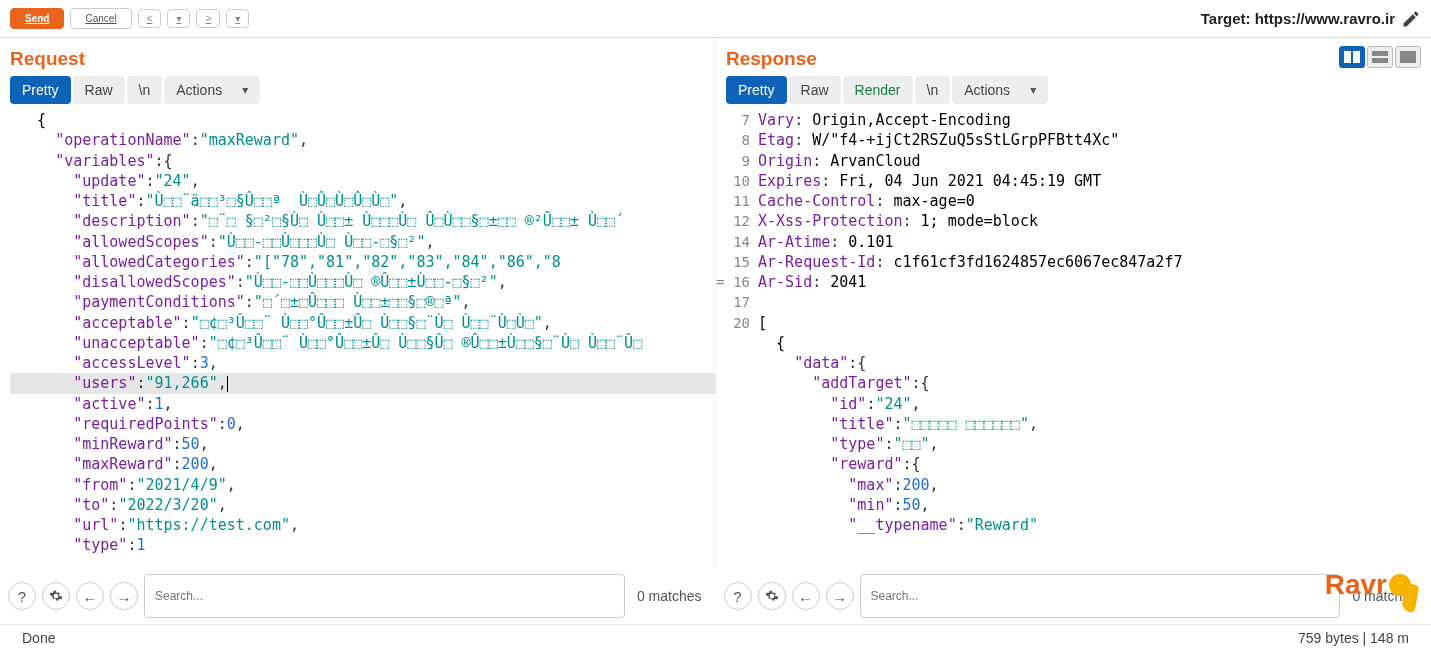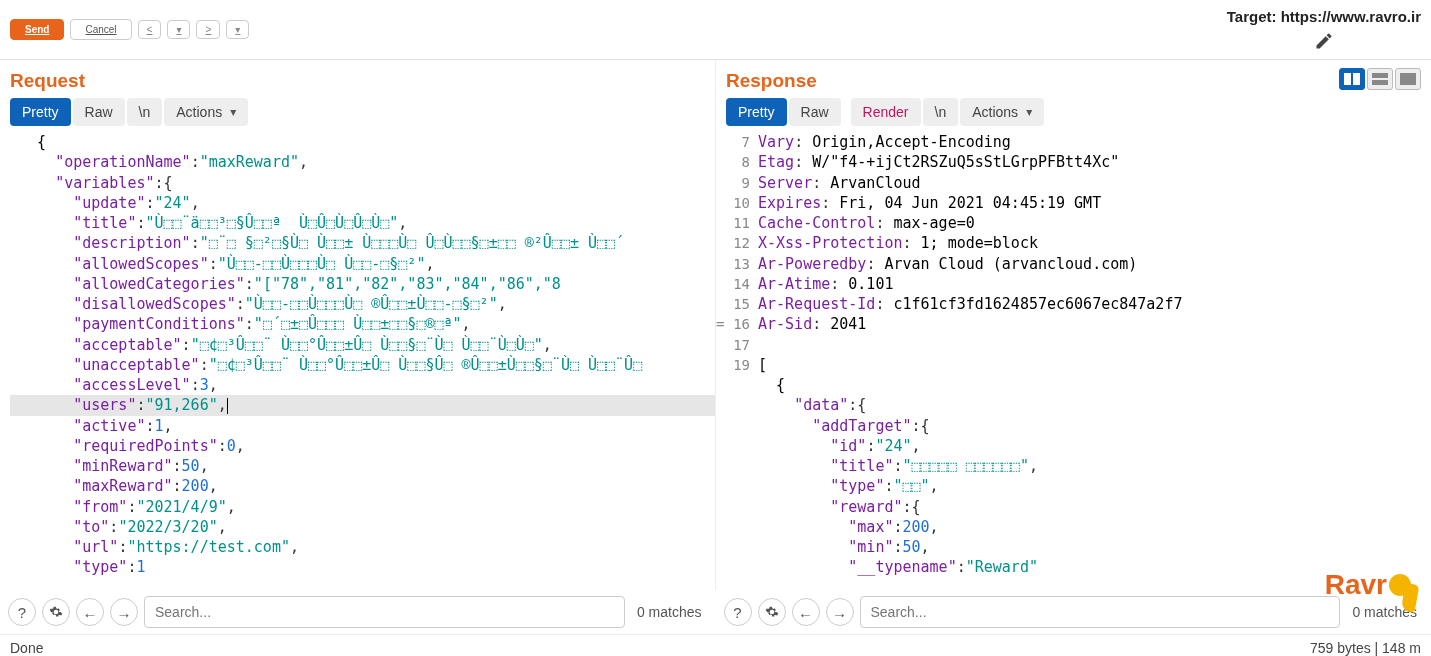--- a/index.html
+++ b/index.html
@@ -1,53 +1,53 @@
 <!DOCTYPE html>
 <html><head>
 <meta charset="utf-8">
 <style>
 * { box-sizing: border-box; margin: 0; padding: 0; }
 body { font-family: Arial, sans-serif; font-size: 13px; width: 1431px; height: 656px; background: #fff; position: relative; overflow: hidden; }
 .toolbar { display: flex; align-items: center; padding: 8px 10px; gap: 6px; border-bottom: 1px solid #ddd; }
 .btn { border: 1px solid #ccc; background: #fff; border-radius: 4px; padding: 4px 14px; cursor: pointer; font-size: 10px; color: #555; text-decoration: underline; }
 .btn-send { background: #e8641b; border-color: #e8641b; color: #fff; font-weight: bold; }
 .btn-nav { padding: 3px 8px; color: #888; }
-.target-wrap { margin-left: auto; display: flex; align-items: center; gap: 6px; flex-direction: column; }
+.target-wrap { margin-left: auto; display: flex; align-items: center; gap: 6px; }
 .target-text { font-weight: bold; font-size: 15px; color: #222; }
 .edit-icon { width: 20px; height: 20px; }
 .panels { display: flex; height: 530px; position: relative; }
 .panel { flex: 1; display: flex; flex-direction: column; border-right: 1px solid #eee; overflow: hidden; justify-content: space-between; }
 .panel:last-child { border-right: none; }
 .panel-head { display: flex; align-items: center; justify-content: space-between; padding: 0 10px; }
 .panel-title { color: #e8641b; font-weight: bold; font-size: 19px; padding: 10px 0 6px; }
 .view-icons { display: flex; gap: 2px; }
 .vicon { width: 26px; height: 22px; border: 1px solid #bbb; border-radius: 3px; display: flex; align-items: center; justify-content: center; background: #eee; cursor: pointer; }
 .vicon.active { background: #0e63b8; border-color: #0e63b8; }
 .vicon svg rect { fill: #888; }
 .vicon.active svg rect { fill: #fff; }
 .tabs { display: flex; gap: 2px; padding: 0 10px 6px; align-items: center; }
 .tab { padding: 6px 12px; background: #eee; border-radius: 4px; cursor: pointer; font-size: 14px; color: #444; }
 .tab.active { background: #0e63b8; color: #fff; }
-.tab.disabled { color: #be185d; margin-left: 8px; }
-.tab-actions { display: flex; align-items: center; gap: 8px; }
+.tab.disabled { color: #15803d; }
+.tab-actions { display: flex; align-items: center; gap: 20px; }
 .chev { font-size: 12px; color: #555; }
 .code { flex: 1; overflow: auto; font-family: Consolas, monospace; font-size: 15px; line-height: 1.35; padding: 0 0 0 10px; }
 .code-line { white-space: pre; }
 .ln { display: inline-block; width: 24px; text-align: right; color: #888; margin-right: 8px; font-size: 14px; }
 .gutter-mark { display: inline-block; width: 24px; text-align: right; color: #888; margin-right: 8px; font-size: 14px; position: relative; }
 .gutter-mark::before { content: "="; position: absolute; left: -10px; color: #888; }
 .hl { background: #e6e6e6; }
 .s { color: #00908a; }
 .k { color: #7a1fa2; }
 .n { color: #1e6fd6; }
 .p { color: #333; }
 .icon-btn { width: 28px; height: 28px; border: 1px solid #ccc; border-radius: 50%; display: flex; align-items: center; justify-content: center; cursor: pointer; color: #555; font-size: 15px; background: #fff; }
-.search-box { flex: 1; border: 1px solid #ccc; border-radius: 4px; padding: 7px 10px; font-size: 14px; color: #888; }
+.search-box { flex: 1; border: 1px solid #ccc; border-radius: 4px; padding: 14px 10px; font-size: 12px; color: #888; }
 .matches { color: #555; font-size: 14px; white-space: nowrap; padding: 0 6px; }
-.status { padding: 5px 10px; font-size: 14px; color: #444; display: flex; justify-content: space-between; border-top: 1px solid #eee; }
+.status { padding: 5px 22px; font-size: 14px; color: #444; display: flex; justify-content: space-between; border-top: 1px solid #eee; }
 .footers { display: flex; }
 .footer-half { flex: 1; display: flex; align-items: center; padding: 6px 8px; gap: 6px; }
 .logo { position: absolute; right: 14px; bottom: 44px; font-weight: bold; font-size: 28px; color: #e8641b; display: flex; align-items: center; pointer-events: none; }
 .logo .dot { width: 22px; height: 22px; background: #f5b400; border-radius: 50%; margin-left: 2px; }
 .logo .comma { width: 14px; height: 28px; background: #f5b400; border-radius: 7px 7px 7px 14px; margin-left: -8px; margin-top: 26px; transform: rotate(10deg); }
 .cursor { display: inline-block; width: 1px; height: 16px; background: #000; vertical-align: middle; }
 </style>
 </head>
 <body>
 
@@ -138,30 +138,29 @@
       <div class="tab disabled">Render</div>
       <div class="tab">\n</div>
       <div class="tab tab-actions">
           <span>Actions</span> 
           <span class="chev">▾</span>
         </div>
     </div>
     <div class="code">
 <div class="code-line"><span class="ln">7</span><span class="k">Vary</span><span class="p">: </span><span>Origin,Accept-Encoding</span></div>
 <div class="code-line"><span class="ln">8</span><span class="k">Etag</span><span class="p">: </span><span>W/"f4-+ijCt2RSZuQ5sStLGrpPFBtt4Xc"</span></div>
-<div class="code-line"><span class="ln">9</span><span class="k">Server</span><span class="p">: </span><span>ArvanCloud</span></div>
+<div class="code-line"><span class="ln">9</span><span class="k">Origin</span><span class="p">: </span><span>ArvanCloud</span></div>
 <div class="code-line"><span class="ln">10</span><span class="k">Expires</span><span class="p">: </span><span>Fri, 04 Jun 2021 04:45:19 GMT</span></div>
 <div class="code-line"><span class="ln">11</span><span class="k">Cache-Control</span><span class="p">: </span><span>max-age=0</span></div>
 <div class="code-line"><span class="ln">12</span><span class="k">X-Xss-Protection</span><span class="p">: </span><span>1; mode=block</span></div>
-<div class="code-line"><span class="ln">13</span><span class="k">Ar-Poweredby</span><span class="p">: </span><span>Arvan Cloud (arvancloud.com)</span></div>
 <div class="code-line"><span class="ln">14</span><span class="k">Ar-Atime</span><span class="p">: </span><span>0.101</span></div>
 <div class="code-line"><span class="ln">15</span><span class="k">Ar-Request-Id</span><span class="p">: </span><span>c1f61cf3fd1624857ec6067ec847a2f7</span></div>
 <div class="code-line"><span class="gutter-mark">16</span><span class="k">Ar-Sid</span><span class="p">: </span><span>2041</span></div>
 <div class="code-line"><span class="ln">17</span></div>
-<div class="code-line"><span class="ln">19</span>[</div>
+<div class="code-line"><span class="ln">20</span>[</div>
 <div class="code-line"><span class="ln"></span>  {</div>
 <div class="code-line"><span class="ln"></span>    <span class="k">"data"</span><span class="p">:{</span></div>
 <div class="code-line"><span class="ln"></span>      <span class="k">"addTarget"</span><span class="p">:{</span></div>
 <div class="code-line"><span class="ln"></span>        <span class="k">"id"</span><span class="p">:</span><span class="s">"<span>24</span>"</span><span class="p">,</span></div>
 <div class="code-line"><span class="ln"></span>        <span class="k">"title"</span><span class="p">:</span><span class="s">"<span>⬚⬚⬚⬚⬚ ⬚⬚⬚⬚⬚⬚</span>"</span><span class="p">,</span></div>
 <div class="code-line"><span class="ln"></span>        <span class="k">"type"</span><span class="p">:</span><span class="s">"<span>⬚⬚</span>"</span><span class="p">,</span></div>
 <div class="code-line"><span class="ln"></span>        <span class="k">"reward"</span><span class="p">:{</span></div>
 <div class="code-line"><span class="ln"></span>          <span class="k">"max"</span><span class="p">:</span><span class="n">200</span><span class="p">,</span></div>
 <div class="code-line"><span class="ln"></span>          <span class="k">"min"</span><span class="p">:</span><span class="n">50</span><span class="p">,</span></div>
 <div class="code-line"><span class="ln"></span>          <span class="k">"__typename"</span><span class="p">:</span><span class="s">"<span>Reward</span>"</span></div>

